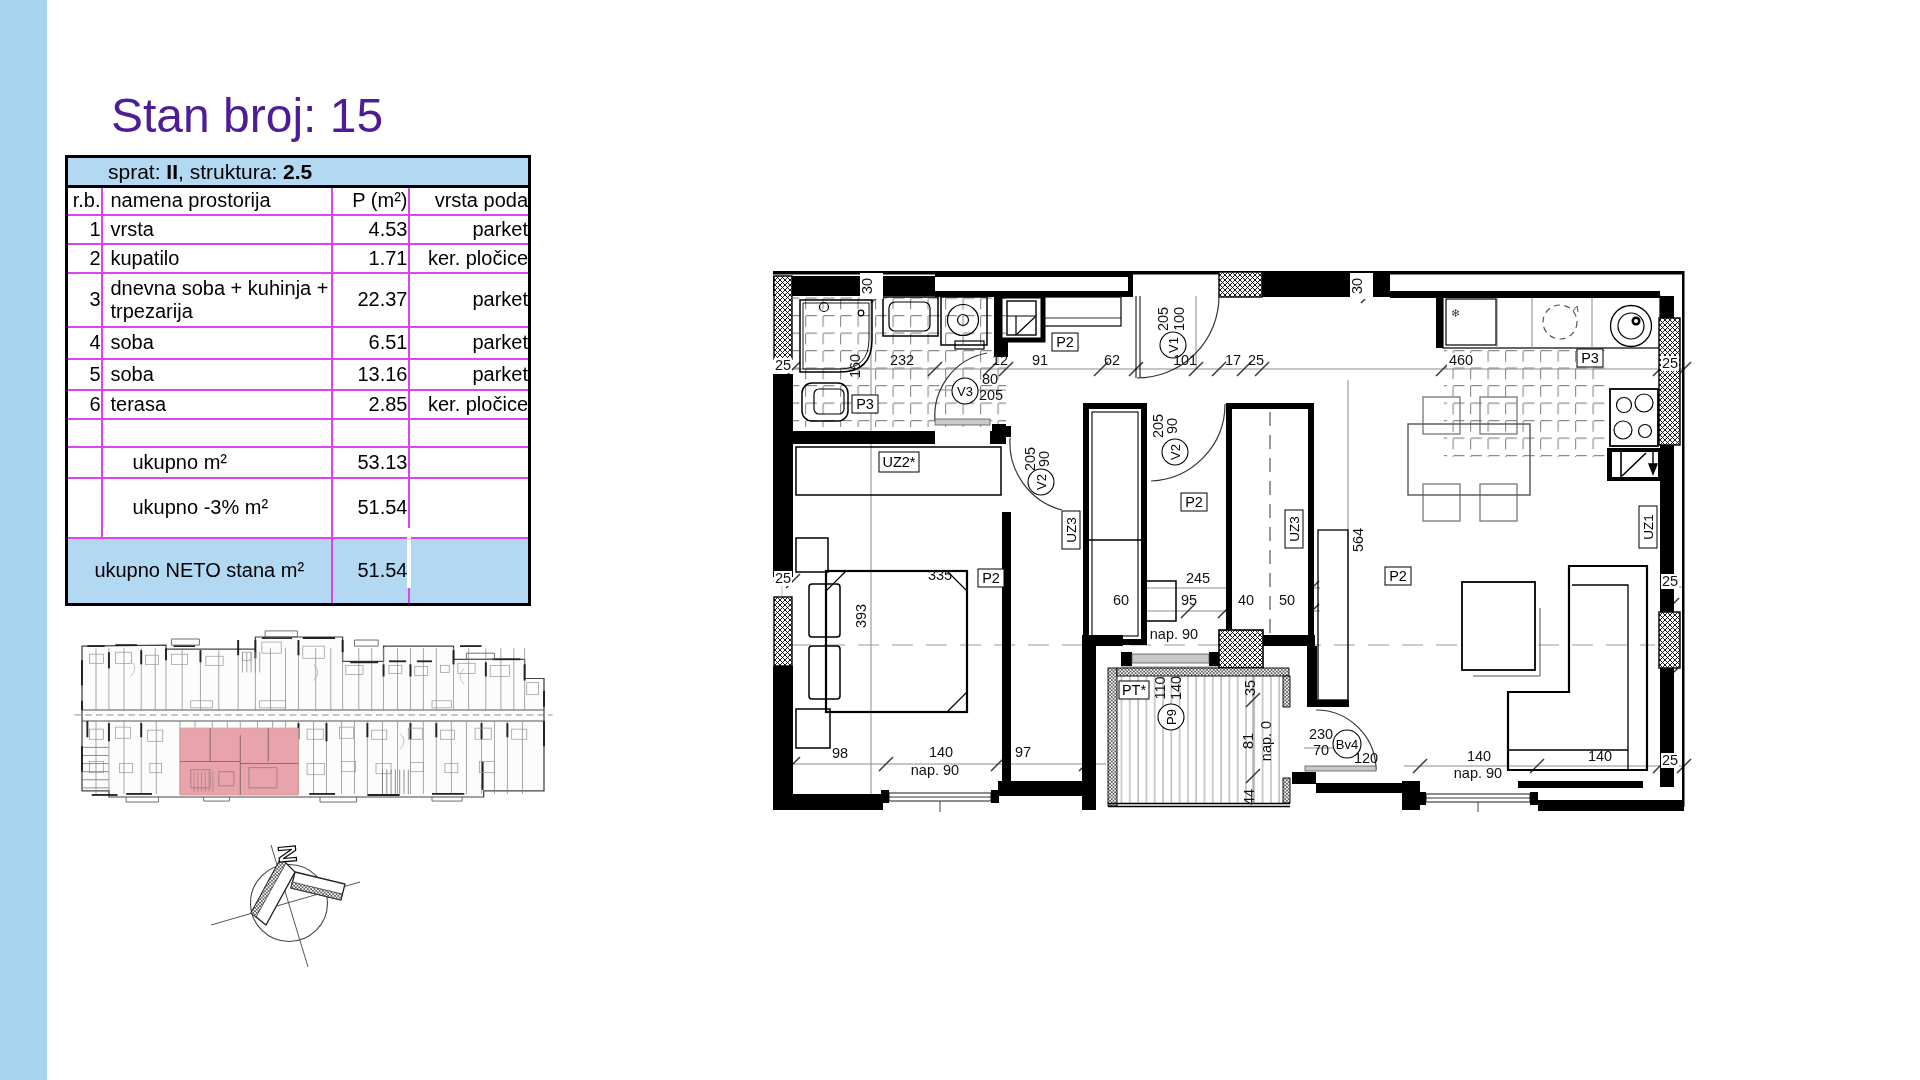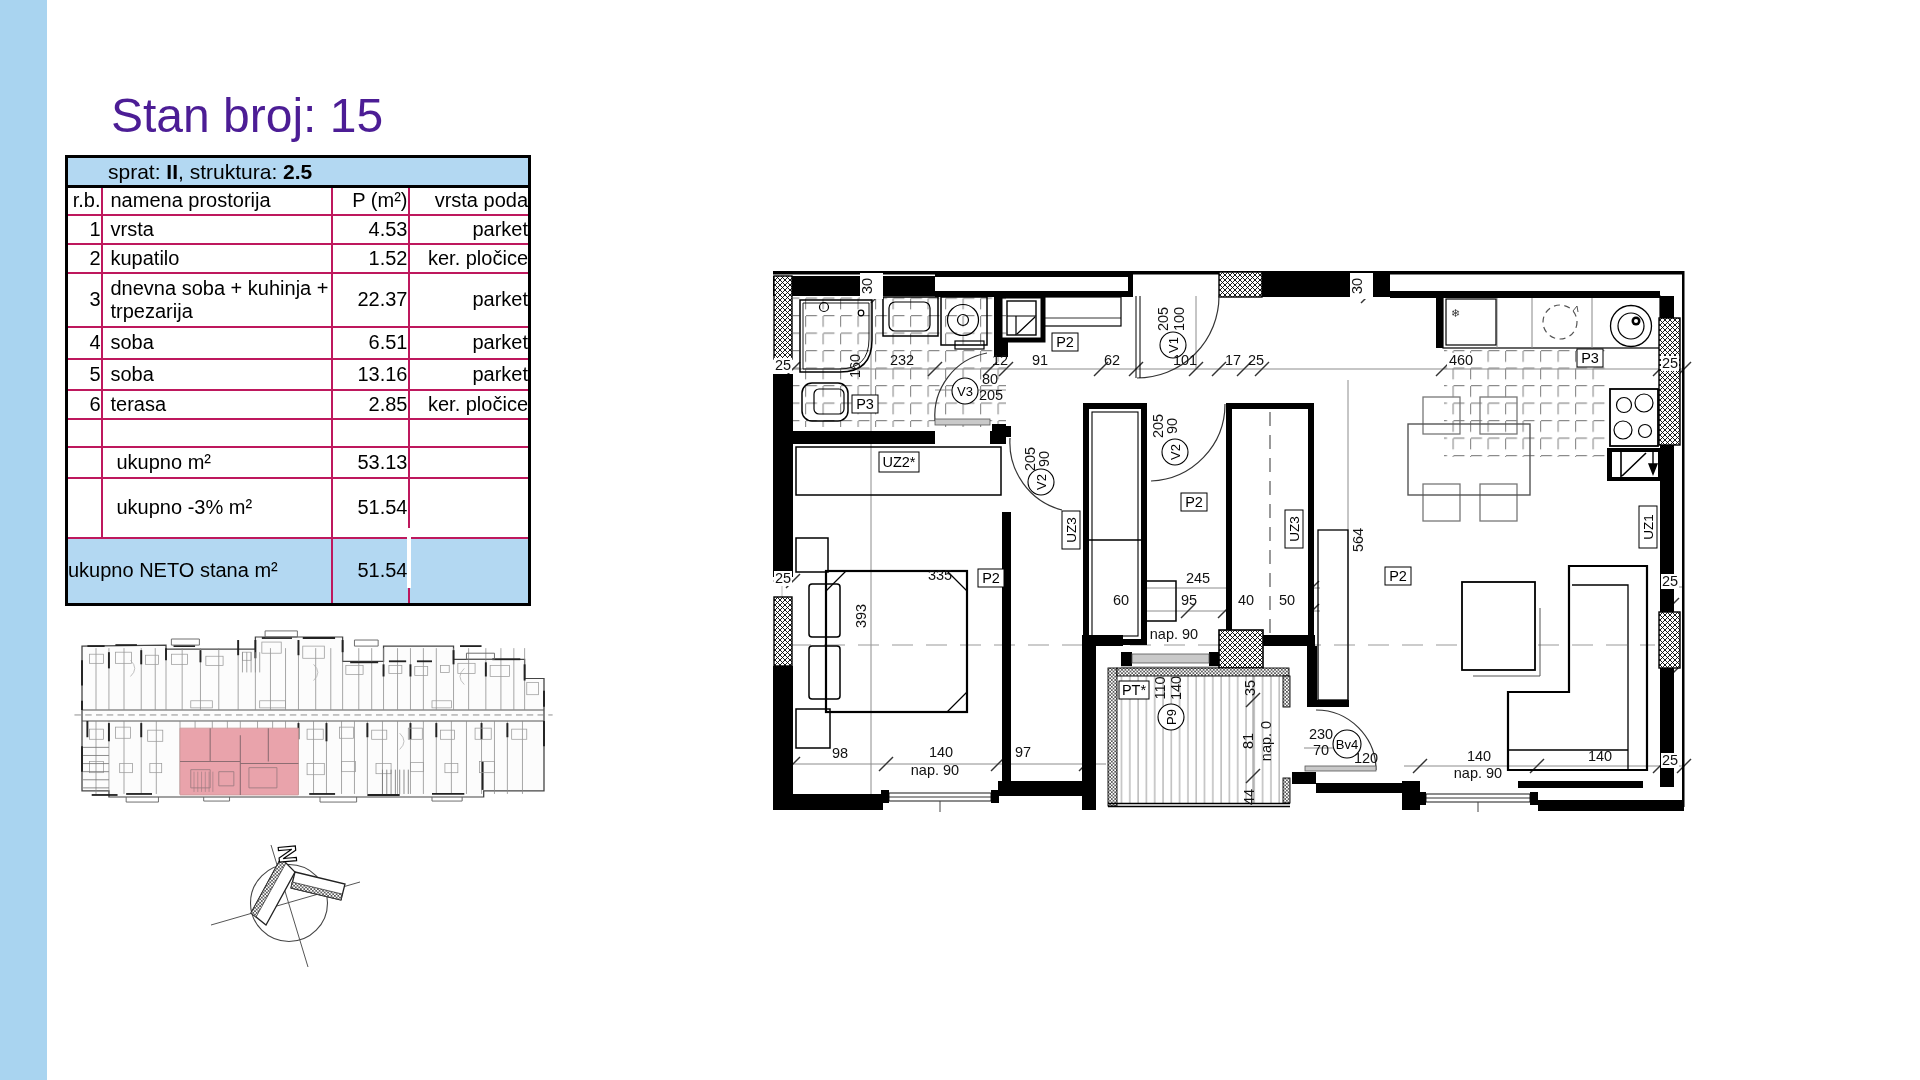--- a/index.html
+++ b/index.html
@@ -2,24 +2,24 @@
 <html><head>
 <meta charset="utf-8">
 <style>
 html,body{margin:0;padding:0;width:1920px;height:1080px;background:#fff;overflow:hidden;
   font-family:"Liberation Sans",sans-serif;}
 .abs{position:absolute}
 #bar{left:0;top:0;width:47px;height:1080px;background:#a9d4f0}
 #title{left:111px;top:88px;font-size:48px;color:#4c1d95;letter-spacing:0px}
 table{border-collapse:collapse;table-layout:fixed}
 #tbl{left:65px;top:155px}
-#tbl td{border:2px solid #be185d;padding:0;overflow:hidden;color:#000;font-size:20px;vertical-align:middle}
+#tbl td{border:2px solid #d946ef;padding:0;overflow:hidden;color:#000;font-size:20px;vertical-align:middle}
 #tbl .c{text-align:right}
 #tbl .l{padding-left:8px}
-#tbl .ind{padding-left:14px}
+#tbl .ind{padding-left:30px}
 .blue{background:#b3d8f2}
 </style>
 </head>
 <body>
 <div id="bar" class="abs"></div>
 <div id="title" class="abs">Stan broj: 15</div>
 <table id="tbl" class="abs" style="width:463px;border:3px solid #000">
 <colgroup>
       <col style="width:35px">
       <col style="width:230px">
@@ -38,21 +38,21 @@
       </tr>
 <tr style="height:29px">
         <td class="c">1</td>
         <td class="l">vrsta</td>
         <td class="c">4.53</td>
         <td class="c">parket</td>
       </tr>
 <tr style="height:29px">
         <td class="c">2</td>
         <td class="l">kupatilo</td>
-        <td class="c">1.52</td>
+        <td class="c">1.71</td>
         <td class="c">ker. pločice</td>
       </tr>
 <tr style="height:54px">
         <td class="c">3</td>
         <td class="l">dnevna soba + kuhinja +<br>trpezarija</td>
         <td class="c">22.37</td>
         <td class="c">parket</td>
       </tr>
 <tr style="height:32px">
         <td class="c">4</td>
@@ -84,21 +84,21 @@
         <td class="c">53.13</td>
         <td></td>
       </tr>
 <tr style="height:60px">
         <td></td>
         <td class="ind">ukupno -3% m²</td>
         <td class="c">51.54</td>
         <td></td>
       </tr>
 <tr style="height:67px">
-        <td colspan="2" class="blue" style="">ukupno NETO stana m²</td>
+        <td colspan="2" class="blue" style="text-align:center">ukupno NETO stana m²</td>
         <td class="c blue">51.54</td>
         <td class="blue"></td>
       </tr>
 </tbody>
   </table>
 <div class="abs" style="left:407px;top:528px;width:4px;height:60px;background:#fff"></div>
 <svg id="ov" class="abs" style="left:0;top:0" width="1920" height="1080" viewBox="0 0 1920 1080">
 <defs>
 <pattern id="xh" width="5" height="5" patternUnits="userSpaceOnUse">
         <rect width="5" height="5" fill="#fff"></rect>

